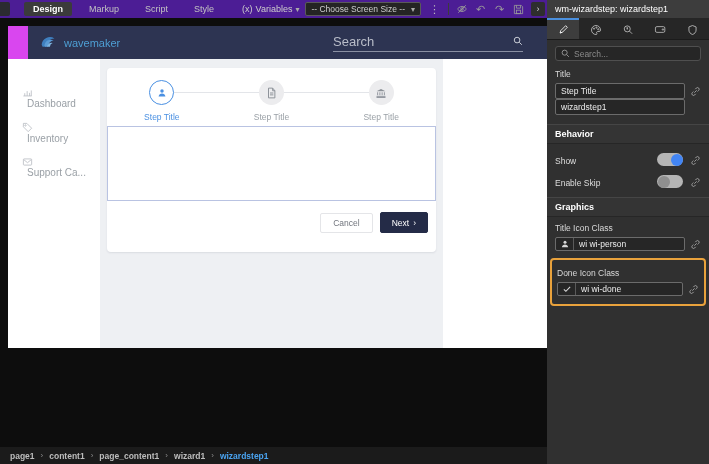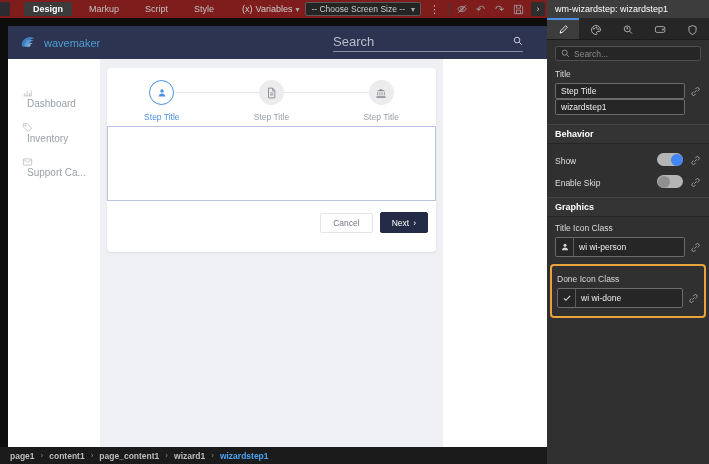--- a/index.html
+++ b/index.html
@@ -1,21 +1,21 @@
 <!DOCTYPE html>
 <html><head>
 <meta charset="utf-8">
 <style>
   * { margin:0; padding:0; box-sizing:border-box; }
   html,body { width:709px; height:464px; background:#0d0d0d; font-family:"Liberation Sans", sans-serif; overflow:hidden; }
   #app { position:relative; width:709px; height:464px; background:#0d0d0d; }
   svg { display:block; }
 
   
-  .topbar { position:absolute; left:0; top:0; width:547px; height:18px; background:#7f1d1d; display:flex; align-items:center; color:#c2c2c2; font-size:9px; }
+  .topbar { position:absolute; left:0; top:0; width:547px; height:18px; background:#4c1d95; display:flex; align-items:center; color:#c2c2c2; font-size:9px; }
   .win-nub { width:10px; height:14px; background:#2b2b31; border-radius:0 2px 2px 0; margin-right:14px; }
   .tb-tab { padding:2px 9px; border-radius:2px; cursor:default; color:#c2c2c2; }
   .tb-tab.active { background:#3b3b3b; color:#ffffff; font-weight:bold; }
   .tb-tab + .tb-tab { margin-left:8px; }
   .tb-right { margin-left:auto; display:flex; align-items:center; gap:6px; padding-right:2px; }
   .tb-vars { display:flex; align-items:center; gap:3px; color:#cccccc; white-space:nowrap; }
   .tb-select { display:flex; align-items:center; gap:6px; background:#242424; border:1px solid #5a5a5a; border-radius:2px; padding:1px 5px; height:14px; color:#cfcfcf; white-space:nowrap; font-size:8.5px; }
   .chev { font-size:8px; color:#aaaaaa; }
   .kebab { font-size:11px; color:#bdbdbd; padding:0 2px; }
   .tb-div { width:1px; height:12px; background:#3c3c3c; }
@@ -36,27 +36,27 @@
   .fld-row { display:flex; align-items:center; gap:5px; }
   .fld-input { flex:1; height:16px; background:#262626; border:1px solid #6b6b6b; border-radius:2px; color:#ededed; font-size:8.5px; font-family:inherit; padding:0 5px; outline:none; min-width:0; }
   .link-ico { color:#a5a5a5; flex:none; }
   .section-hd { margin:9px -8px 0; padding:4px 8px; background:#343434; border-top:1px solid #454545; border-bottom:1px solid #262626; color:#ffffff; font-weight:bold; font-size:9px; }
   .toggle-row { display:flex; align-items:flex-end; margin-top:9px; }
   .toggle-row .t-label { flex:1; color:#dedede; }
   .switch { width:26px; height:13px; border-radius:7px; background:#b5b5b5; position:relative; margin-right:7px; }
   .switch .knob { position:absolute; top:0.5px; width:12px; height:12px; border-radius:50%; }
   .switch.on .knob { right:0.5px; background:#4285f4; }
   .switch.off .knob { left:0.5px; background:#8f8f8f; }
-  .prefix-group { display:flex; align-items:center; flex:1; height:20px; background:#262626; border:1px solid #6b6b6b; border-radius:2px; min-width:0; }
+  .prefix-group { display:flex; align-items:center; flex:1; height:14px; background:#262626; border:1px solid #6b6b6b; border-radius:2px; min-width:0; }
   .prefix-cell { width:18px; height:100%; border-right:1px solid #5a5a5a; display:flex; align-items:center; justify-content:center; color:#d8d8d8; }
   .prefix-group input { flex:1; background:transparent; border:none; outline:none; color:#ededed; font-size:8.5px; font-family:inherit; padding:0 5px; min-width:0; }
   .hl-box { border:2px solid #e9a23c; border-radius:4px; margin:7px -5px 0; padding:2px 5px 8px; }
 
   
-  .canvas { position:absolute; left:8px; top:26px; width:539px; height:421px; background:#1d4ed8; overflow:hidden; }
+  .canvas { position:absolute; left:8px; top:26px; width:539px; height:322px; background:#d946ef; overflow:hidden;padding-left:20px; }
   .app-nav { height:33px; background:#2d3452; display:flex; align-items:center; padding:0 10px; }
   .brand { display:flex; align-items:center; gap:4px; }
   .brand-name { color:#4e9fd4; font-size:11px; }
   .nav-search { margin-left:auto; width:190px; margin-right:14px; display:flex; align-items:center; border-bottom:1px solid #8a90a3; padding-bottom:2px; }
   .nav-search input { flex:1; background:transparent; border:none; outline:none; color:#c9cdd6; font-size:13px; font-family:inherit; }
   .nav-search input::placeholder { color:#b9bdc9; }
   .app-body { position:absolute; left:0; top:33px; right:0; bottom:0; background:#ffffff; display:flex; }
   .sidenav { width:92px; background:#ffffff; padding-top:28px; }
   .snav-item { padding:0 0 13px 14px; color:#9aa0a6; font-size:10px; }
   .snav-item .s-ico { color:#b8bcc2; height:12px; margin-bottom:2px; }

